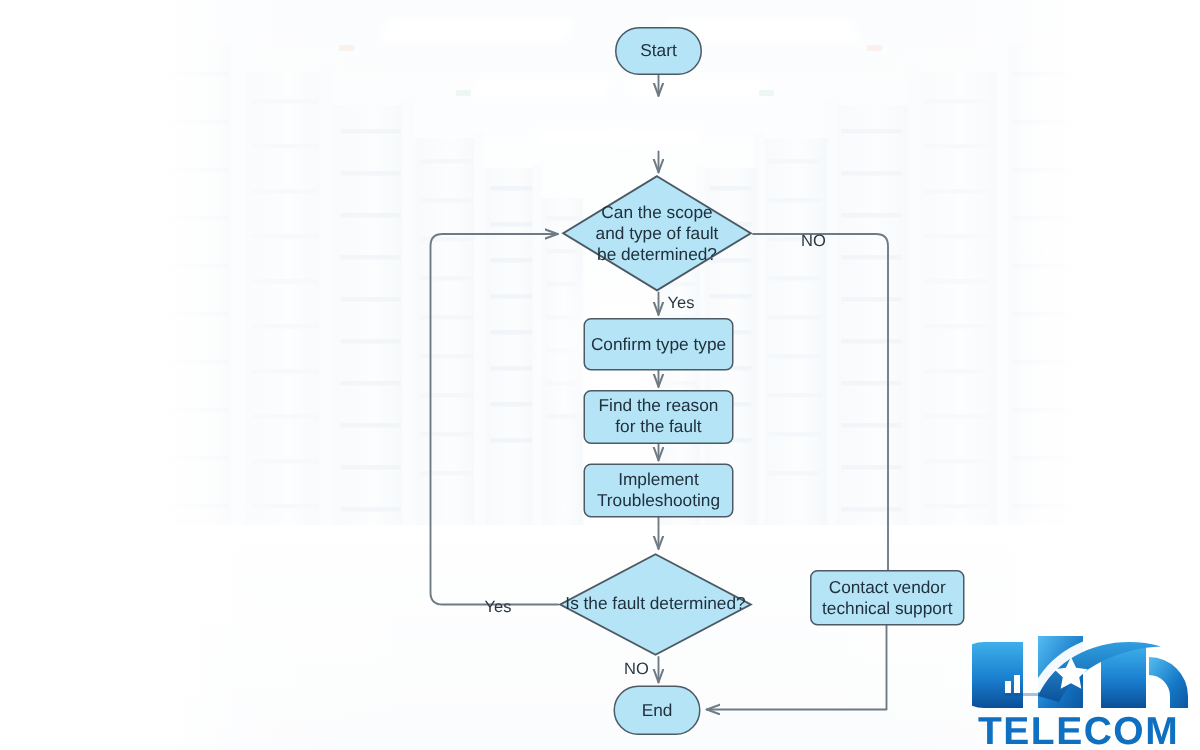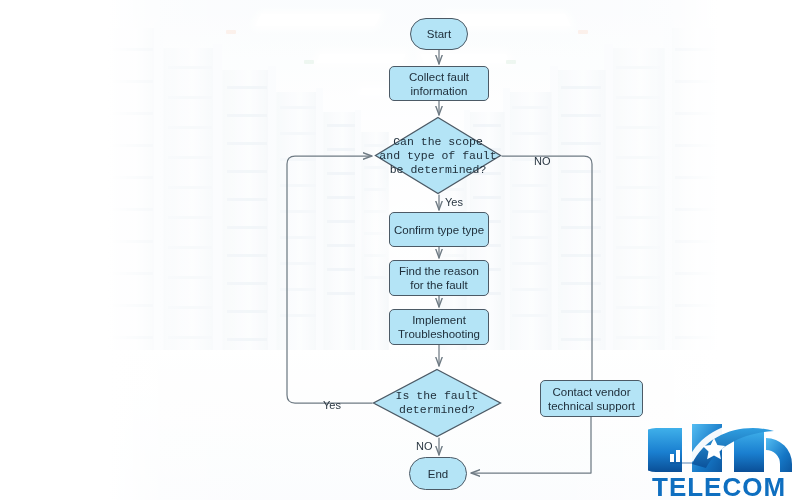--- a/index.html
+++ b/index.html
@@ -37,21 +37,21 @@
   #flow{position:absolute;left:0;top:0;width:800px;height:500px;margin-left:37px;}
   .node{position:absolute;box-sizing:border-box;
         background:#b4e4f6;border:1.3px solid #4c5a66;
         color:#20303c;font-size:11.5px;line-height:14px;text-align:center;
         display:flex;align-items:center;justify-content:center;}
   .node.term{border-radius:17px;}
   .node.proc{border-radius:5px;}
   .diamond{position:absolute;}
   .diamond .label{position:absolute;left:0;top:0;width:100%;height:100%;
         display:flex;align-items:center;justify-content:center;text-align:center;
-        color:#20303c;font-size:11.5px;line-height:14px;font-family:Liberation Mono, monospace;}
+        color:#20303c;font-size:11.5px;line-height:14px;}
   .edge-label{position:absolute;color:#2a3742;font-size:11px;}
   svg.conn{position:absolute;left:0;top:0;width:800px;height:500px;overflow:visible;}
 
   
   #logo{position:absolute;left:648px;top:412px;width:152px;height:88px;}
   #logo svg{display:block;}
 </style>
 </head>
 <body>
 
@@ -250,23 +250,20 @@
       </g>
       <g fill="none" stroke="#6f7b84" stroke-width="1.25" stroke-linecap="round" stroke-linejoin="round">
         <path d="M465,156 L547,156 Q555,156 555,164 L555,380"></path>
       </g>
     </svg>
 
     <div class="node term" style="left:373px;top:18px;width:58px;height:32px;">
       <span>Start</span>
     </div>
 
-    <div class="node proc" style="left:352px;top:66px;width:100px;height:35px;">
-      <span class="ml">Collect fault<br>information</span>
-    </div>
 
     <div class="diamond" style="left:337px;top:116px;width:128px;height:79px;">
       <svg width="128" height="79" viewBox="0 0 128 79">
         <polygon points="64,1.5 126.5,39.5 64,77.5 1.5,39.5" fill="#b4e4f6" stroke="#4c5a66" stroke-width="1.3"></polygon>
       </svg>
       <div class="label">
           <span class="ml">Can the scope<br>and type of fault<br>be determined?</span>
         </div>
     </div>
 

